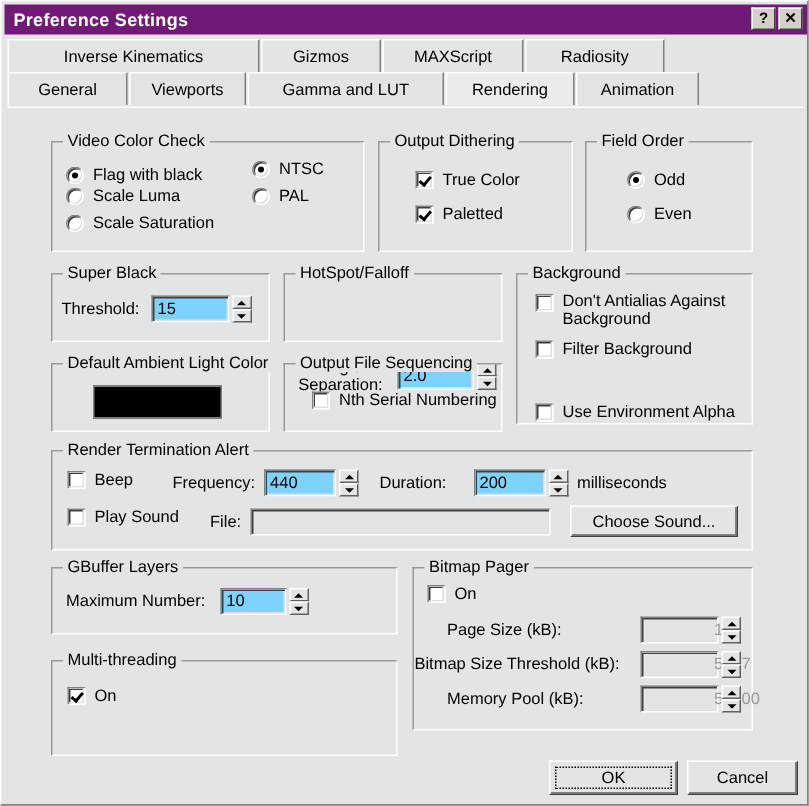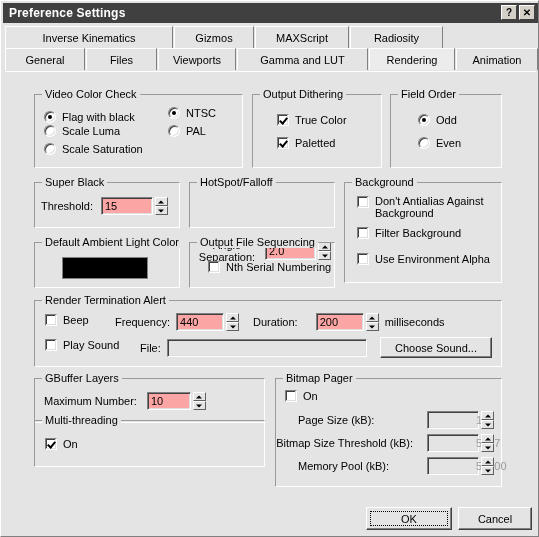--- a/index.html
+++ b/index.html
@@ -21,21 +21,21 @@
     border: 1px solid #ffffff;
     border-right-color: #808080;
     border-bottom-color: #808080;
     overflow: hidden;
   }
   
   .titlebar {
     position: absolute;
     left: 2px; top: 2px;
     width: 535px; height: 20px;
-    background: #404040;
+    background: #701a75;
     display: flex;
     align-items: center;
   }
   .titlebar-text {
     color: #ffffff;
     font-weight: bold;
     font-size: 12px;
     margin-left: 6px;
     letter-spacing: 0.2px;
   }
@@ -172,21 +172,21 @@
     width: 3px; height: 6px;
     border: solid #000;
     border-width: 0 2px 2px 0;
     transform: rotate(40deg);
   }
   .lbl { color: #000; }
   .lbl.two-line { white-space: normal; line-height: 12px; }
   
   .field {
     box-sizing: border-box;
-    background: #fca5a5;
+    background: #7dd3fc;
     border: 1px solid #808080;
     border-right-color: #ffffff;
     border-bottom-color: #ffffff;
     box-shadow: inset 1px 1px 0 #404040, inset -1px -1px 0 #dfdfdf;
     font-size: 11px;
     color: #000;
     display: flex;
     align-items: center;
     padding-left: 3px;
     height: 18px;
@@ -275,21 +275,20 @@
 
   <div class="tabstrip">
     <div class="tabrow row1">
       <div class="tab" style="width:168px">Inverse Kinematics</div>
       <div class="tab" style="width:80px">Gizmos</div>
       <div class="tab" style="width:94px">MAXScript</div>
       <div class="tab" style="width:93px">Radiosity</div>
     </div>
     <div class="tabrow row2">
       <div class="tab" style="width:80px">General</div>
-      <div class="tab" style="width:71px">Files</div>
       <div class="tab" style="width:78px">Viewports</div>
       <div class="tab" style="width:131px">Gamma and LUT</div>
       <div class="tab selected" style="width:86px">Rendering</div>
       <div class="tab" style="width:82px">Animation</div>
     </div>
   </div>
 
   <div class="tabcontent">
 
     <div class="group" style="left:29px; top:22px; width:209px; height:74px;">
@@ -367,21 +366,21 @@
     <div class="group" style="left:339px; top:110px; width:158px; height:101px;">
       <span class="glabel">Background</span>
       <div class="ctl" style="left:12px; top:12px; align-items:flex-start;">
         <span class="check" style="margin-top:1px;"></span>
         <span class="lbl two-line" style="width:112px;">Don't Antialias Against Background</span>
       </div>
       <div class="ctl" style="left:12px; top:44px;">
         <span class="check"></span>
         <span class="lbl">Filter Background</span>
       </div>
-      <div class="ctl" style="left:12px; top:70px;">
+      <div class="ctl" style="left:12px; top:86px;">
         <span class="check"></span>
         <span class="lbl">Use Environment Alpha</span>
       </div>
     </div>
 
     <div class="group" style="left:29px; top:170px; width:146px; height:46px;">
       <span class="glabel">Default Ambient Light Color</span>
       <div class="swatch" style="left: 27px; top: 14px; width: 86px; height: 22px; background: rgb(0, 0, 0);"></div>
     </div>
 
@@ -432,21 +431,21 @@
       <div class="ctl" style="left:9px; top:13px;">
         <span class="lbl" style="margin-right:10px;">Maximum Number:</span>
         <span class="field" style="width:44px;">10</span>
         <span class="spin">
             <div class="up"></div>
             <div class="down"></div>
           </span>
       </div>
     </div>
 
-    <div class="group" style="left:29px; top:348px; width:231px; height:47px;">
+    <div class="group" style="left:29px; top:368px; width:231px; height:64px;">
       <span class="glabel">Multi-threading</span>
       <div class="ctl" style="left:10px; top:17px;">
         <span class="check on"></span>
         <span class="lbl">On</span>
       </div>
     </div>
 
     <div class="group" style="left:270px; top:306px; width:227px; height:109px;">
       <span class="glabel">Bitmap Pager</span>
       <div class="ctl" style="left:9px; top:11px;">

